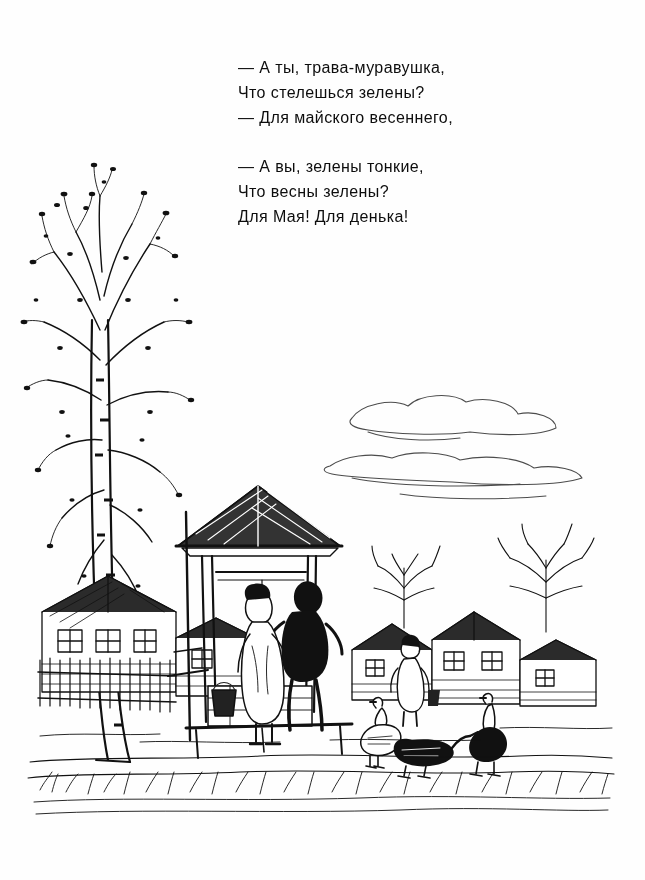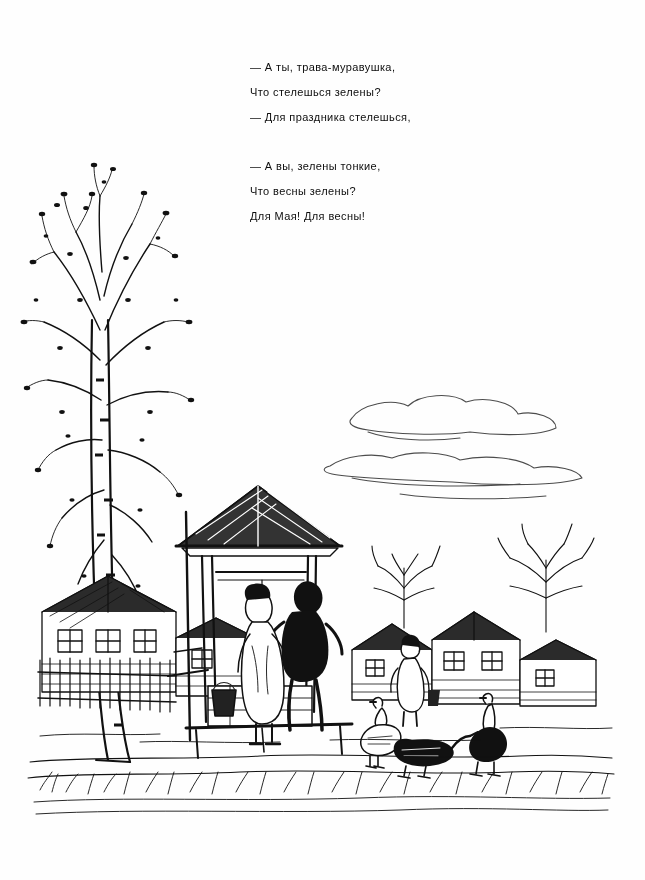--- a/index.html
+++ b/index.html
@@ -27,27 +27,26 @@
     position: absolute;
     left: 238px;
     top: 55px;
     width: 390px;
   }
   .stanza {
     margin: 0 0 24px 0;
   }
   .line {
     font-family: "Liberation Sans", sans-serif;
-    font-size: 11px;
+    font-size: 16px;
     line-height: 25px;
     letter-spacing: 0.4px;
     color: #0d0d0d;
     white-space: pre;
     font-weight: 500;
-    margin-left: 12px;
   }
 
   
   .illustration {
     position: absolute;
     left: 0;
     top: 0;
     width: 645px;
     height: 880px;
     pointer-events: none;
@@ -56,26 +55,26 @@
 </style>
 </head>
 <body>
 
 <div class="page">
 
   <div class="poem">
     <div class="stanza">
       <div class="line">— А ты, трава-муравушка,</div>
       <div class="line">Что стелешься зелены?</div>
-      <div class="line">— Для праздника стелешься,</div>
+      <div class="line">— Для майского весеннего,</div>
     </div>
     <div class="stanza">
       <div class="line">— А вы, зелены тонкие,</div>
       <div class="line">Что весны зелены?</div>
-      <div class="line">Для Мая! Для весны!</div>
+      <div class="line">Для Мая! Для денька!</div>
     </div>
   </div>
 
   <div class="illustration">
     <svg width="645" height="880" viewBox="0 0 645 880" xmlns="http://www.w3.org/2000/svg">
       <g fill="none" stroke="#111" stroke-linecap="round" stroke-linejoin="round">
 
         <g stroke-width="1.1" opacity="0.75">
           <path d="M352 418 C362 404, 392 398, 408 406 C420 394, 452 392, 466 402 C486 396, 512 402, 518 414 C536 410, 556 418, 556 428 C540 436, 500 436, 470 432 C440 436, 392 434, 368 430 C354 428, 346 424, 352 418 Z"></path>
           <path d="M368 432 C390 440, 430 442, 460 438"></path>

